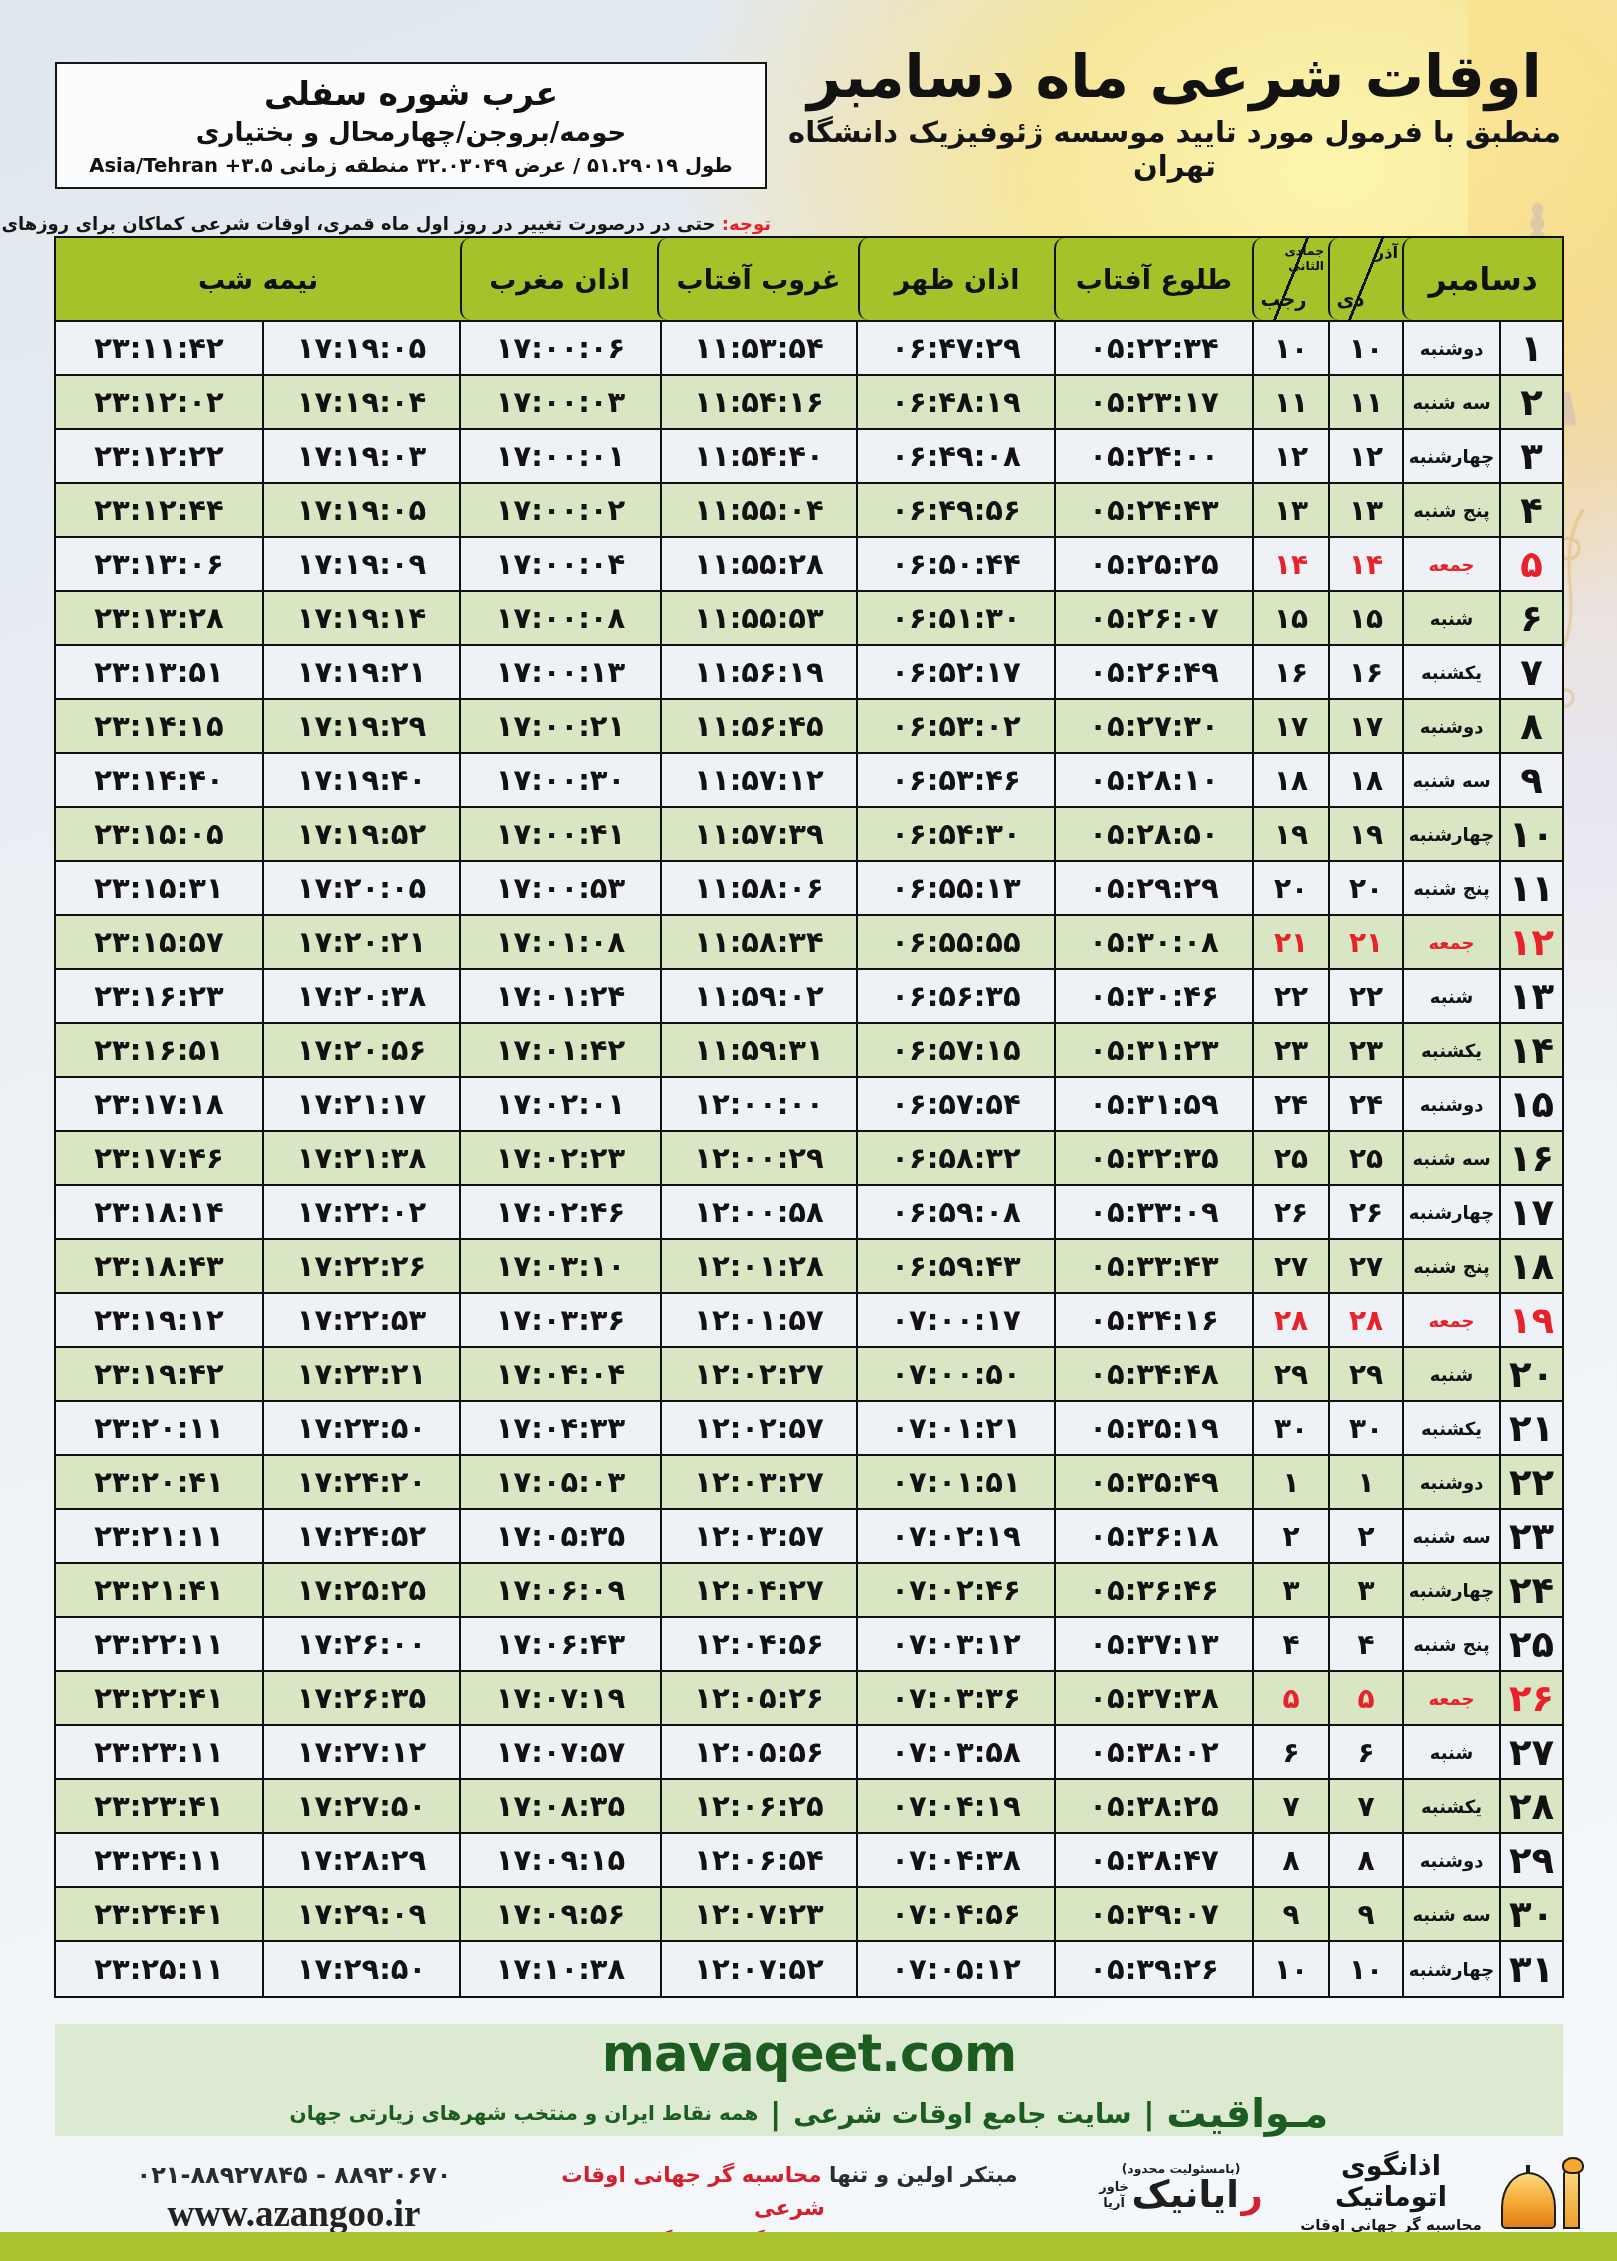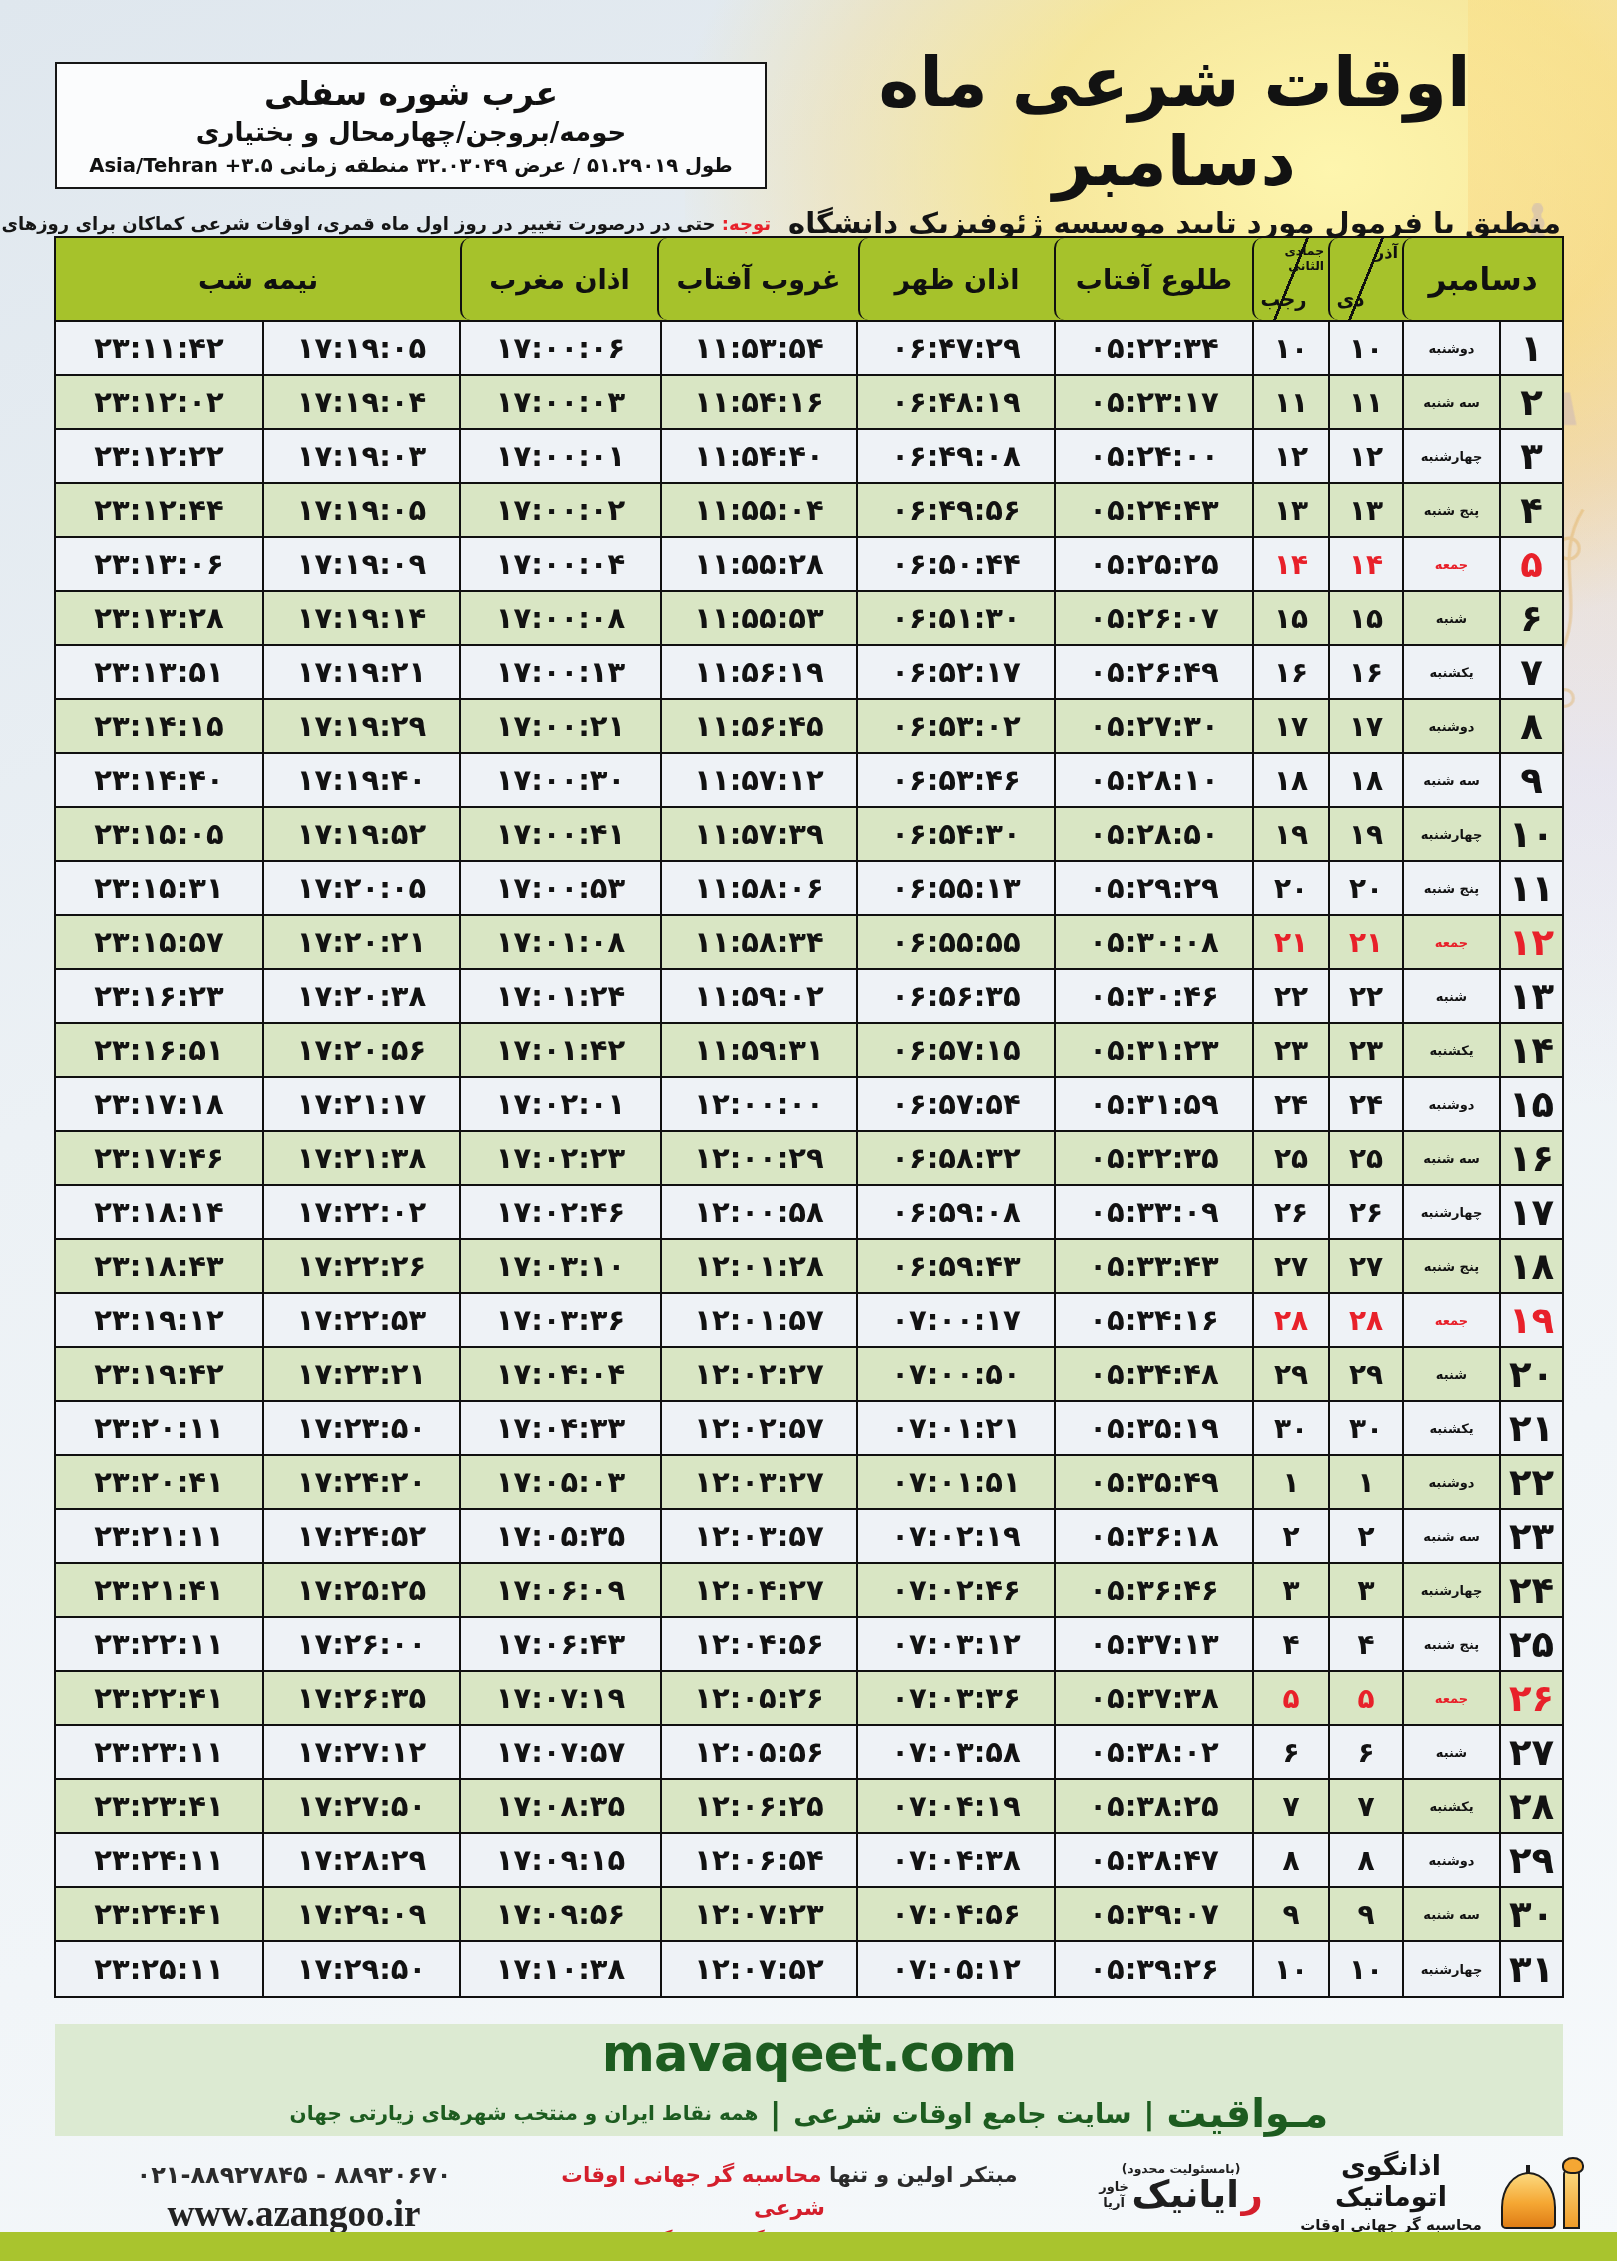--- a/index.html
+++ b/index.html
@@ -20,21 +20,21 @@
   .info-box { position:absolute; left:55px; top:62px; width:712px; height:127px; background:#fbfcfd;
               border:2.6px solid #161616; display:flex; flex-direction:column; justify-content:center;
               text-align:center; direction:rtl; gap:3.9px; }
   .info-name  { font-size:33px; font-weight:bold; color:#111; }
   .info-region{ font-size:26px; font-weight:bold; color:#111; }
   .info-coords{ font-size:19.6px; font-weight:bold; color:#111; margin-top:2.6px; }
   .ltr { direction:ltr; unicode-bidi:embed; }
 
   
   .title-block { position:absolute; left:783px; top:43px; width:783px; text-align:center; direction:rtl; }
-  .main-title { font-size:69px; font-weight:bold; color:#121212; line-height:1.15; }
+  .main-title { font-size:59px; font-weight:bold; color:#121212; line-height:1.15; }
   .sub-title  { font-size:29px; font-weight:bold; color:#141414; margin-top:3.9px; }
   .year-line  { font-size:26px; color:#1a1a1a; margin-top:10.4px; font-weight:600; }
 
   
   .note { position:absolute; left:55px; top:213px; width:716px; direction:rtl; font-size:18px;
           font-weight:bold; color:#161616; white-space:nowrap; }
   .note-label { color:#e8212a; }
 
   
   .ptable { position:absolute; left:54px; top:236px; width:1510px; border:2.6px solid #101010; direction:rtl; background:#eef2f6; }
@@ -52,21 +52,21 @@
   .tr.row-a { background:#eef2f6; }
   .tr.row-b { background:#d9e6c4; }
   .td { display:flex; align-items:center; justify-content:center; border-left:2px solid #101010; color:#121212; overflow:hidden; }
   .td:last-child { border-left:none; }
   .w-day{flex:0 0 63px;} .w-weekday{flex:0 0 97px;} .w-dey{flex:0 0 74px;} .w-rajab{flex:0 0 76px;}
   .w-sobh{flex:0 0 198px;} .w-tolu{flex:0 0 198px;} .w-zohr{flex:0 0 196px;}
   .w-ghorub{flex:0 0 201px;} .w-maghreb{flex:0 0 197px;} .w-nime{flex:1;}
   .td-time { direction:ltr; font-size:29px; font-weight:bold; letter-spacing:0.7px; }
   .td-num  { font-size:28px; font-weight:bold; }
   .td-day  { font-size:37px; font-weight:bold; }
-  .td-weekday { font-size:13px; font-weight:600; }
+  .td-weekday { font-size:18px; font-weight:600; }
   .tr.friday .td-day, .tr.friday .td-weekday, .tr.friday .td-num { color:#e8212a; }
 
   
   .mvband { position:absolute; left:55px; top:2024px; width:1508px; height:112px; background:#dcead2;
             display:flex; align-items:center; justify-content:space-between; padding:0 30px;flex-direction:column; }
   .mv-en { font-size:51px; font-weight:bold; color:#1d5c20; letter-spacing:-0.7px; }
   .mv-fa { direction:rtl; color:#1d5c20; display:flex; align-items:center; gap:11.7px; }
   .mv-brand { font-size:40px; font-weight:bold; }
   .mv-sep { font-size:31px; font-weight:bold; }
   .mv-t1 { font-size:27px; font-weight:bold; }

